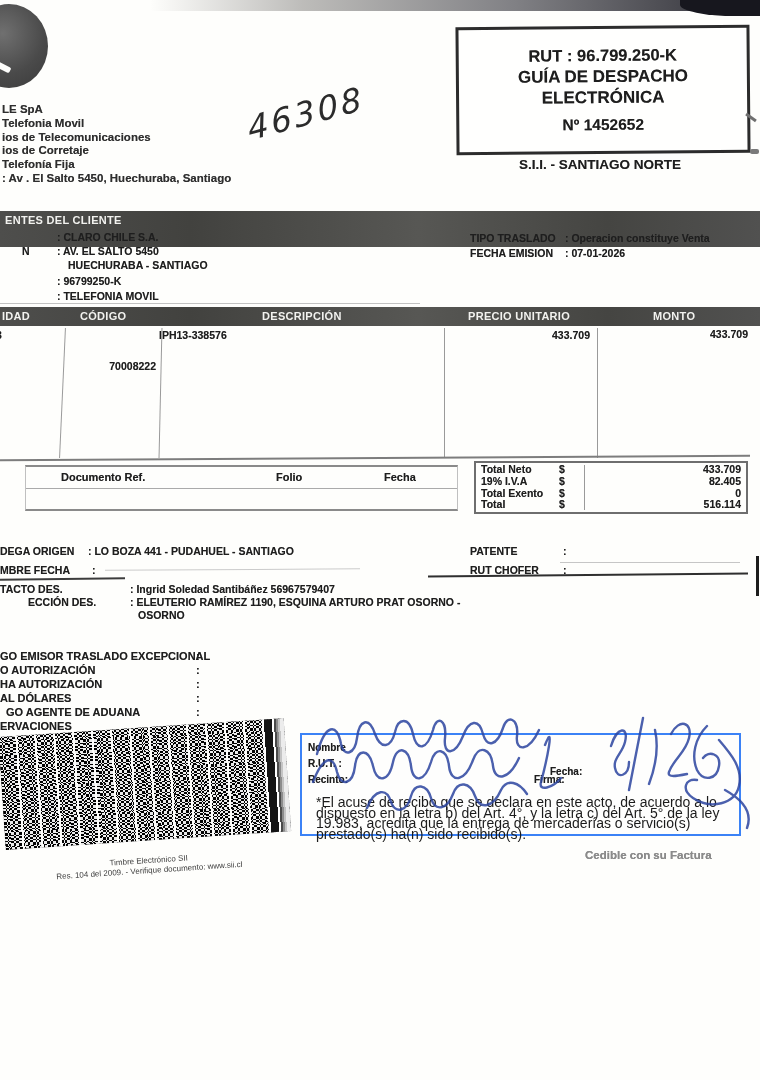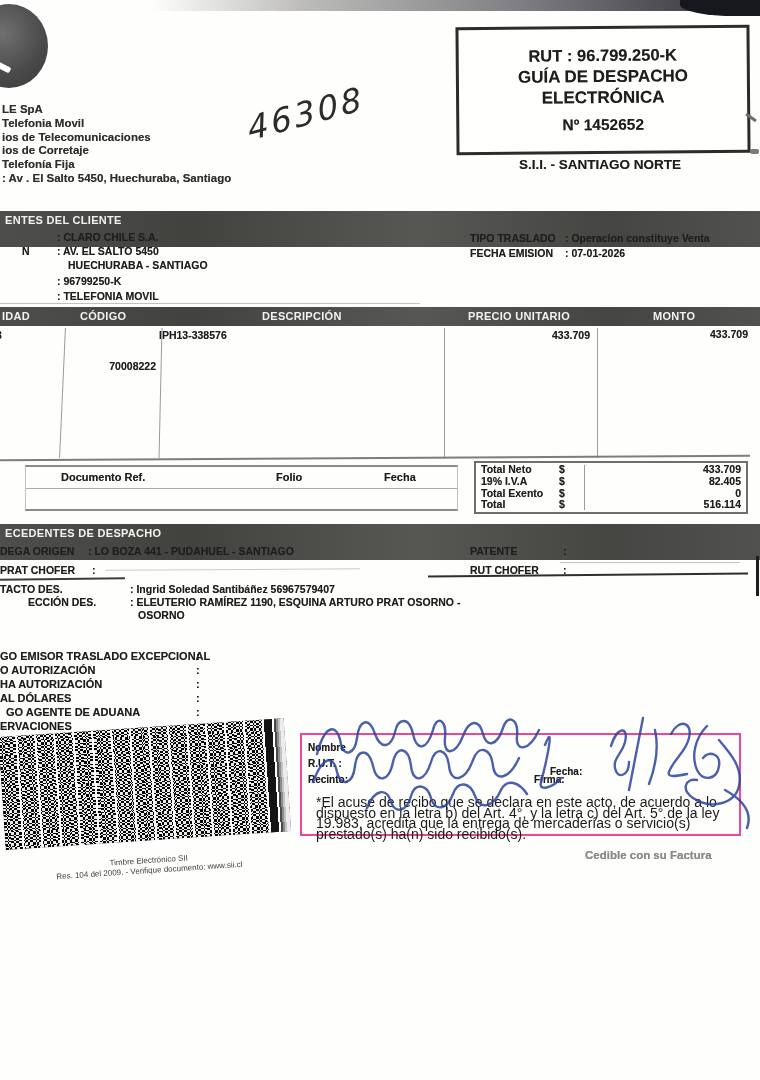--- a/index.html
+++ b/index.html
@@ -58,21 +58,21 @@
   .totals span{line-height:11.6px;}
 
   
   .reftable{left:25px;top:465px;width:433px;height:46px;border-top:2px solid #8a8a8a;
     border-bottom:2px solid #8a8a8a;border-left:1px solid #c0c0c0;border-right:1px solid #c0c0c0;
     box-sizing:border-box;}
   .reftable .hd{position:absolute;top:4px;font-size:11px;font-weight:bold;}
   .reftable .underline{position:absolute;left:0;right:0;top:21px;height:1px;background:#aaa;}
 
   
-  .receipt{left:300px;top:733px;width:441px;height:103px;border:2px solid #ec4899;
+  .receipt{left:300px;top:733px;width:441px;height:103px;border:2px solid #3b82f6;
     box-sizing:border-box;background:rgba(255,255,255,.4);}
   .receipt .lbl{position:absolute;font-size:10px;font-weight:bold;}
   .legal{position:absolute;left:14px;top:62px;width:426px;font-size:14px;line-height:10.6px;
     color:#1b1b1b;font-weight:normal;}
 
   
   .barcode{left:2px;top:737px;width:286px;height:113px;transform:rotate(-3.8deg);
     transform-origin:0 50%;background-color:#fff;
     background-image:
       repeating-linear-gradient(90deg,rgba(255,255,255,0) 0 17px,#fdfdfb 17px 19px),
@@ -166,26 +166,25 @@
     <span>$</span>
     <span class="r">82.405</span>
     <span>Total Exento</span>
     <span>$</span>
     <span class="r">0</span>
     <span>Total</span>
     <span>$</span>
     <span class="r">516.114</span>
   </div>
 
-  <div class="abs bar bar-dispatch">ECEDENTES DE DESPACHO</div>
   <div class="abs b fz10 scan-txt" style="left:0;top:545px;">DEGA ORIGEN</div>
   <div class="abs b fz10 scan-txt" style="left:88px;top:545px;">: LO BOZA 441 - PUDAHUEL - SANTIAGO</div>
   <div class="abs b fz10 scan-txt" style="left:470px;top:545px;">PATENTE</div>
   <div class="abs b fz10 scan-txt" style="left:563px;top:545px;">:</div>
-  <div class="abs b fz10 scan-txt" style="left:0;top:564px;">PRAT CHOFER</div>
+  <div class="abs b fz10 scan-txt" style="left:0;top:564px;">MBRE FECHA</div>
   <div class="abs b fz10 scan-txt" style="left:92px;top:564px;">:</div>
   <div class="abs b fz10 scan-txt" style="left:470px;top:564px;">RUT CHOFER</div>
   <div class="abs b fz10 scan-txt" style="left:563px;top:564px;">:</div>
   <div class="abs hline" style="left:105px;top:569px;width:255px;background:#cbcbcb;transform:rotate(-.3deg);"></div>
   <div class="abs hline" style="left:560px;top:562px;width:180px;background:#c6c6c6;"></div>
   <div class="abs" style="left:428px;top:574px;width:320px;height:2.2px;background:#2f2f2f;transform:rotate(-.5deg);"></div>
   <div class="abs" style="left:0;top:578px;width:125px;height:2px;background:#3c3c3c;transform:rotate(-.6deg);"></div>
   <div class="abs" style="left:756px;top:556px;width:3px;height:40px;background:#1d1d1d;"></div>
   <div class="abs b fz10 scan-txt" style="left:0;top:583px;">TACTO DES.</div>
   <div class="abs b fz10 scan-txt" style="left:130px;top:583px;">: Ingrid Soledad Santibáñez 56967579407</div>

